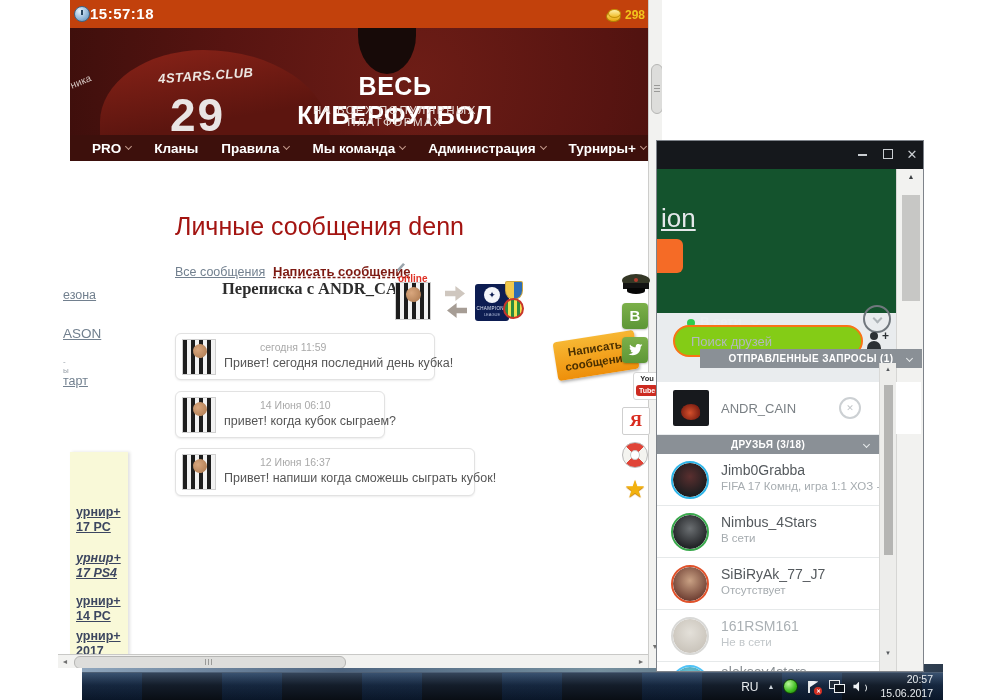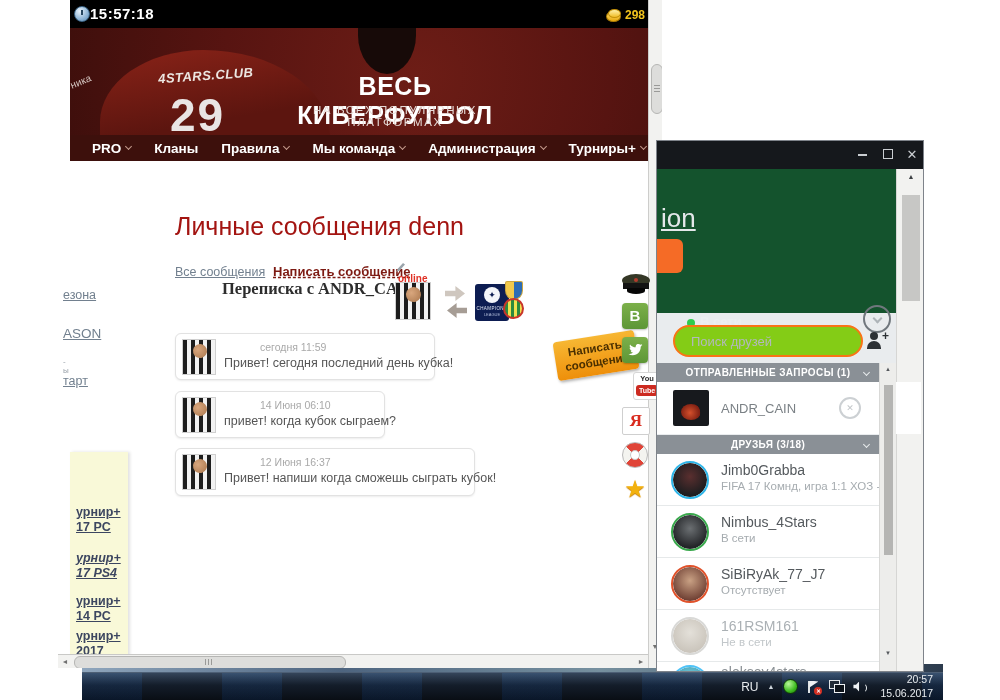--- a/index.html
+++ b/index.html
@@ -3,21 +3,21 @@
 <meta charset="utf-8">
 <style>
   html,body{margin:0;padding:0;background:#fff;}
   .stage{position:relative;width:1000px;height:700px;background:#fff;overflow:hidden;
          font-family:"Liberation Sans",sans-serif;}
   .a{position:absolute;}
 
   
   .browser{left:58px;top:0;width:604px;height:668px;background:#fff;z-index:1;overflow:hidden;}
   .sitebar{left:12px;width:578px;}
-  .topbar{top:0;height:28px;background:#000000;color:#fff;}
+  .topbar{top:0;height:28px;background:#c2410c;color:#fff;}
   .top-time{left:20px;top:5px;font-size:15px;font-weight:bold;letter-spacing:.5px;}
   .clock-ico{left:4px;top:6px;width:14px;height:14px;border-radius:50%;
              background:radial-gradient(circle at 35% 30%,#e8f2fb,#8db4d6 60%,#5a86ab);border:1px solid #3d6587;}
   .clock-ico:after{content:"";position:absolute;left:6px;top:3px;width:2px;height:5px;background:#25455f;}
   .coin-ico{width:13px;height:9px;border-radius:50%;background:linear-gradient(#ffe27a,#e8a90d);border:1px solid #b07f06;}
   .coin-ico:before{content:"";position:absolute;left:1px;top:-3px;width:11px;height:7px;border-radius:50%;
                    background:linear-gradient(#fff0a8,#f0bd28);border:1px solid #c6920a;}
   .top-coins{font-size:12px;font-weight:bold;color:#f2c41d;}
 
   .header{top:28px;height:107px;overflow:hidden;
@@ -341,21 +341,21 @@
 
     <div class="a search-pill">
       <input placeholder="Поиск друзей" style="">
     </div>
     <div class="a addfriend">
       <span class="af-head"></span>
         <span class="af-body"></span>
         <span class="af-plus">+</span>
     </div>
 
-    <div class="a o-sect" style="top:222px;">
+    <div class="a o-sect" style="top:208px;margin-left:43px;">
       <span>ОТПРАВЛЕННЫЕ ЗАПРОСЫ (1)</span><span class="chev"></span>
     </div>
     <div class="a req-row">
       <div class="a req-av"></div>
       <span class="a req-name">ANDR_CAIN</span>
       <span class="a req-x">✕</span>
     </div>
 
     <div class="a o-sect" style="top:294px;">
       <span>ДРУЗЬЯ (3/18)</span><span class="chev"></span>

